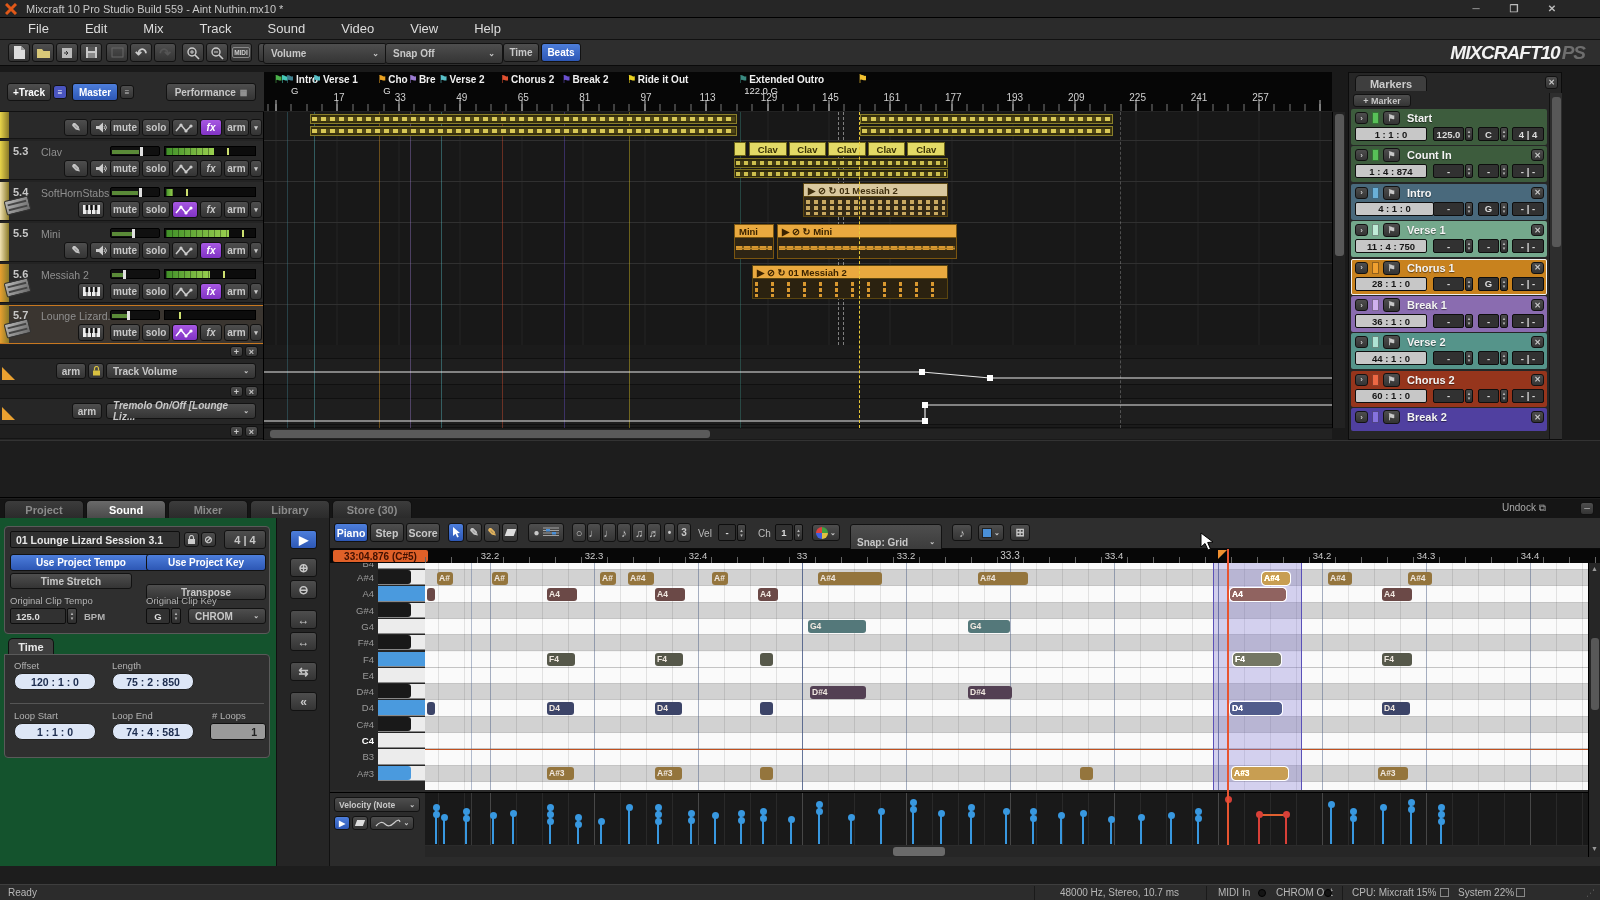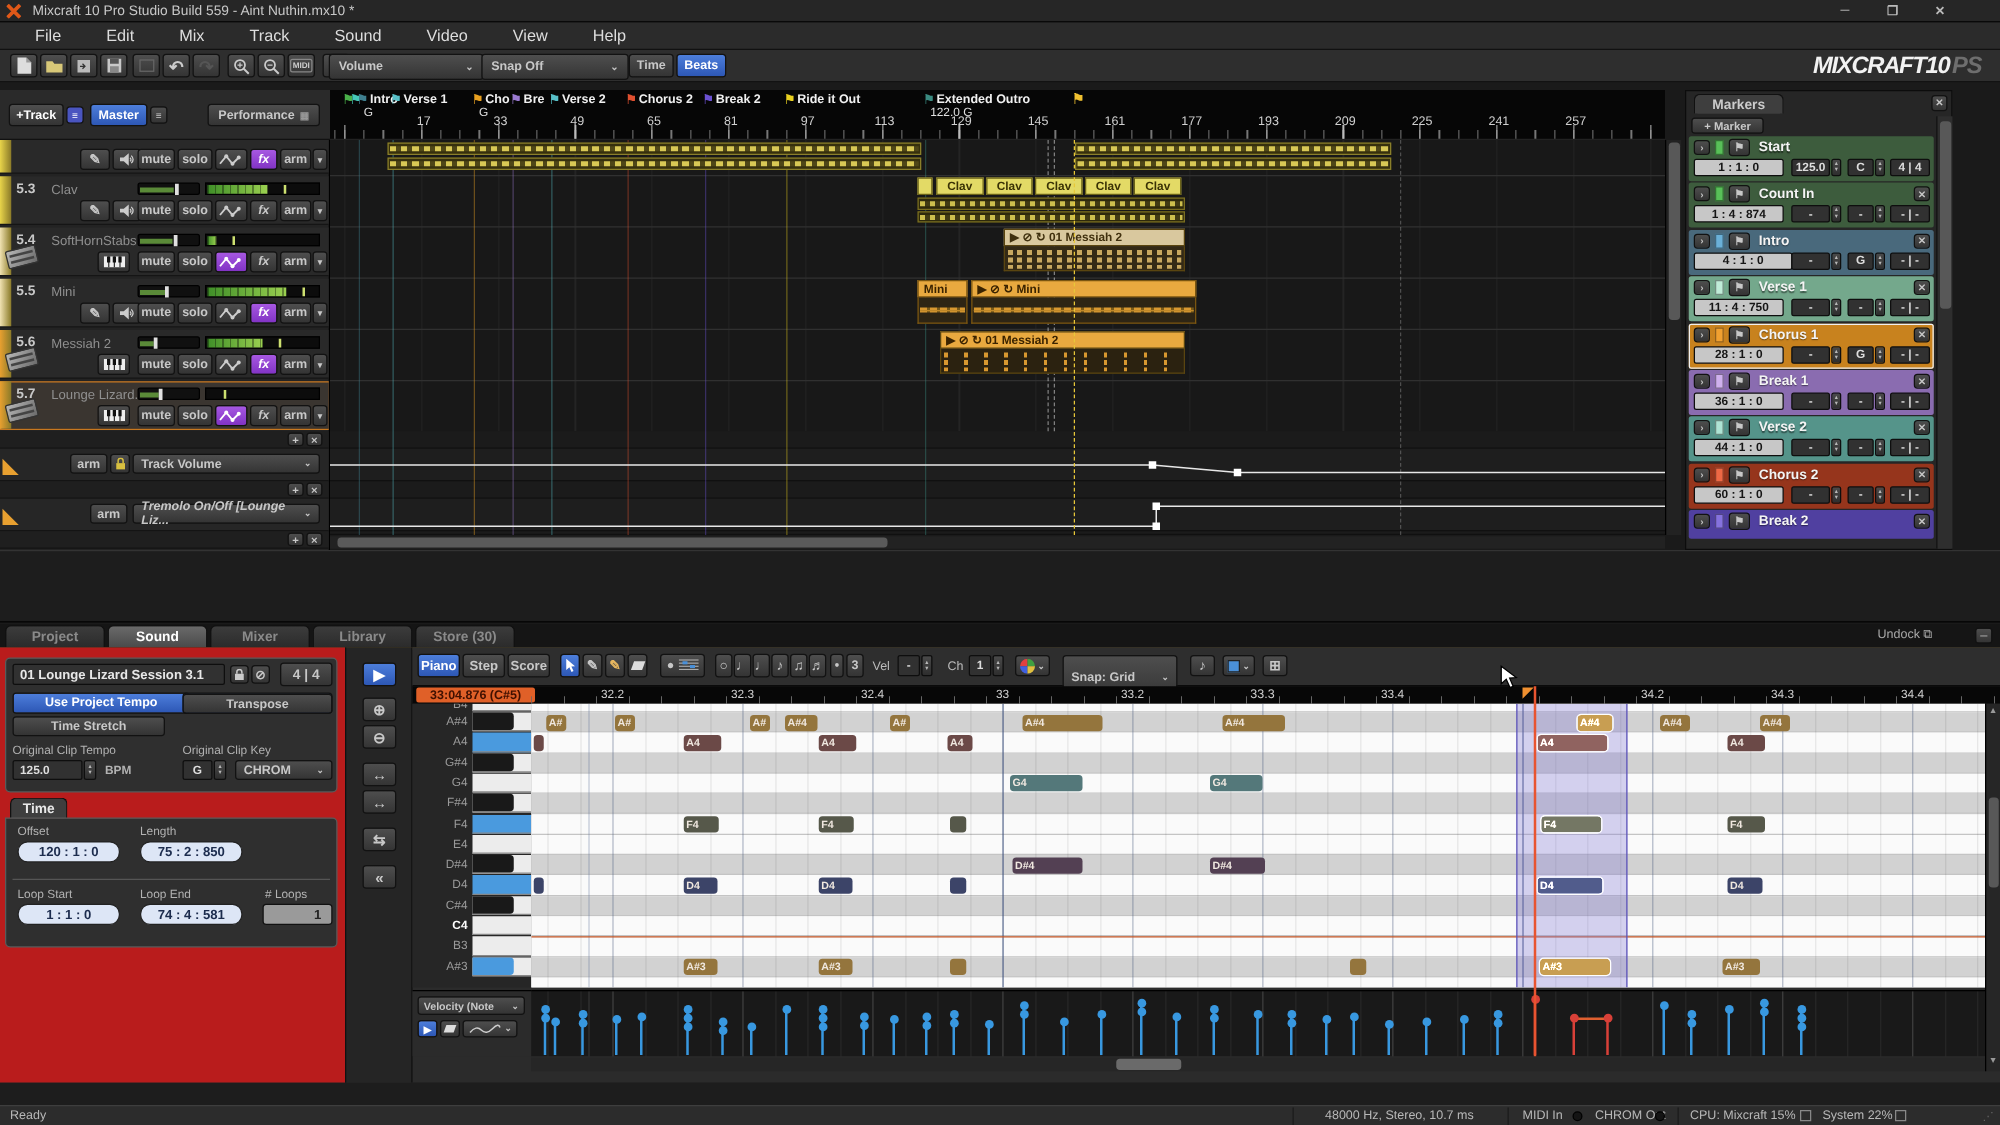--- a/index.html
+++ b/index.html
@@ -673,35 +673,35 @@
         <div class="a tab" style="left: 168px; top: 1px; width: 80px; height: 18px;">Mixer</div>
         <div class="a tab" style="left: 250px; top: 1px; width: 80px; height: 18px;">Library</div>
         <div class="a tab" style="left: 332px; top: 1px; width: 80px; height: 18px;">Store (30)</div>
       </div>
     <div class="a" style="left:1502px;top:3px;color:#aaa;font-size:10px"><span>Undock</span> <span>⧉</span></div>
     <div class="a btn" style="left:1580px;top:3px;width:14px;height:13px;font-size:8px">─</div>
   </div>
 
   <div class="a" style="left:0;top:518px;width:1600px;height:348px;background:#2b2b2b;border-top:2px solid #5a4a20"></div>
 
-  <div class="a" style="left:0;top:518px;width:276px;height:348px;background:#b91c1c">
+  <div class="a" style="left:0;top:518px;width:276px;height:348px;background:#14532d">
     <div class="a" style="left:4px;top:8px;width:266px;height:108px;border:1px solid #5a5a5a;border-radius:4px;background:#2f2f2f"></div>
     <div class="a dk" style="left:10px;top:13px;width:170px;height:17px;font-size:10.5px;color:#e8e8e8;justify-content:flex-start;padding-left:5px">01 Lounge Lizard Session 3.1</div>
     <div class="a btn" style="left:184px;top:14px;width:15px;height:15px">
         <svg width="9" height="10" viewBox="0 0 9 10">
           <rect x="1" y="4" width="7" height="5" fill="#ccc"></rect>
           <path d="M2.5 4 V2.5 a2 2 0 0 1 4 0 V4" fill="none" stroke="#ccc" stroke-width="1.2"></path>
         </svg>
       </div>
     <div class="a btn" style="left:201px;top:14px;width:15px;height:15px;font-size:10px">⊘</div>
     <div class="a btn" style="left:224px;top:12px;width:42px;height:19px;font-size:11px">4 | 4</div>
     <div class="a btn on" style="left:10px;top:36px;width:142px;height:17px">Use Project Tempo</div>
     <div class="a btn on" style="left:146px;top:36px;width:120px;height:17px">Use Project Key</div>
     <div class="a btn" style="left:10px;top:55px;width:122px;height:16px">Time Stretch</div>
-    <div class="a btn" style="left:146px;top:37px;width:120px;height:16px">Transpose</div>
+    <div class="a btn" style="left:146px;top:66px;width:120px;height:16px">Transpose</div>
     <div class="a lbl" style="left:10px;top:77px">Original Clip Tempo</div>
     <div class="a lbl" style="left:146px;top:77px">Original Clip Key</div>
     <div class="a dk" style="left:10px;top:90px;width:56px;height:16px;justify-content:flex-start;padding-left:5px">125.0</div>
     <div class="a spin" style="left:67px;top:90px;width:10px;height:16px">▴<br>▾</div>
     <div class="a lbl" style="left:84px;top:93px;font-weight:bold">BPM</div>
     <div class="a dk" style="left:146px;top:90px;width:24px;height:16px">G</div>
     <div class="a spin" style="left:171px;top:90px;width:10px;height:16px">▴<br>▾</div>
     <div class="a btn" style="left:188px;top:90px;width:78px;height:16px;justify-content:space-between;padding:0 6px">
         <span>CHROM</span>
         <span style="font-size:7px">⌄</span>

